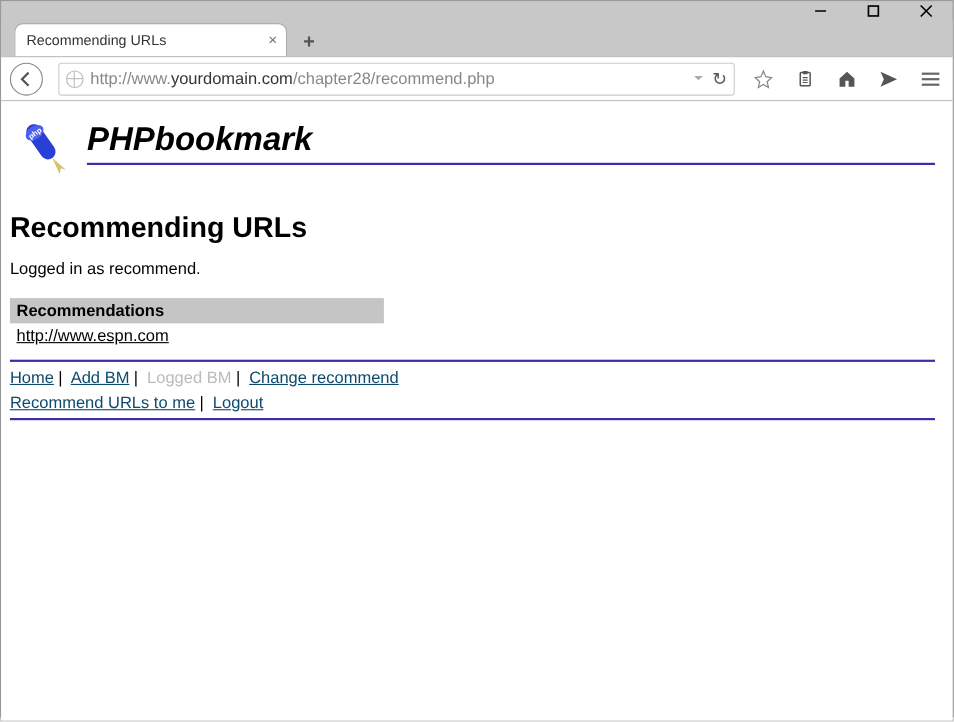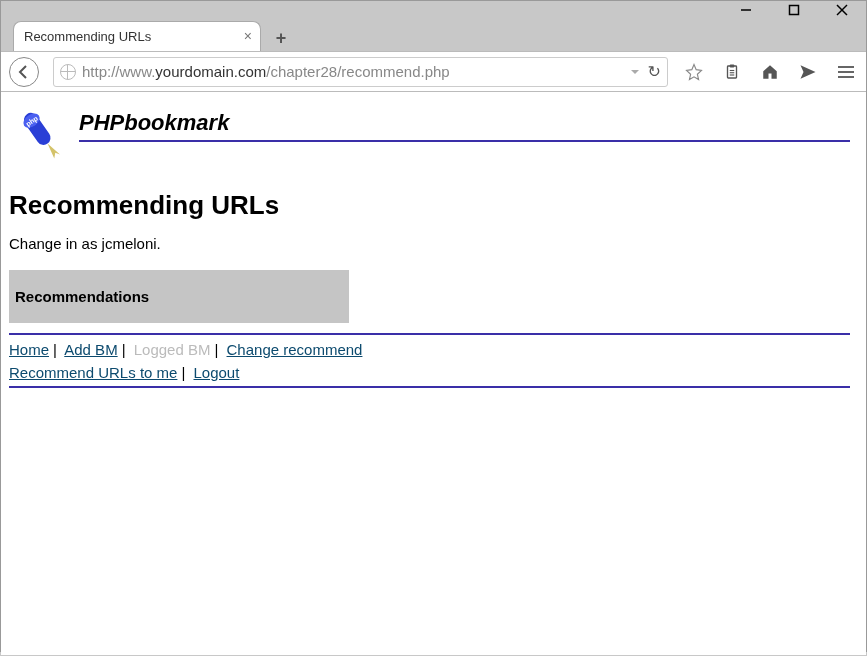--- a/index.html
+++ b/index.html
@@ -180,21 +180,21 @@
       align-items: flex-start;
     }
     .logo-wrap {
       flex-shrink: 0;
       margin-right: 6px;
     }
     .brand-col {
       flex: 1;
     }
     .brand-title {
-      font-size: 22px;
+      font-size: 30px;
       font-weight: bold;
       font-style: italic;
       color: #000;
       margin-top: 6px;
     }
     .hr-purple {
       border: none;
       border-top: 2px solid #3a2fa8;
       margin-top: 4px;
     }
@@ -210,21 +210,21 @@
     }
     .rec-table {
       width: 340px;
       border-collapse: collapse;
       font-size: 15px;
       margin-bottom: 10px;
     }
     .rec-table th {
       background: #c5c5c5;
       text-align: left;
-      padding: 18px 6px;
+      padding: 3px 6px;
       margin-top: 16px;
     }
     .rec-table td {
       padding: 3px 6px;
     }
     .rec-table a {
       color: #000;
       text-decoration: underline;
     }
     .footer-hr {
@@ -335,27 +335,30 @@
           </g>
         </svg>
       </div>
       <div class="brand-col">
         <div class="brand-title">PHPbookmark</div>
         <hr class="hr-purple">
       </div>
     </div>
 
     <h1 class="page-title">Recommending URLs</h1>
-    <div class="login-status">Change in as jcmeloni.</div>
+    <div class="login-status">Logged in as recommend.</div>
 
     <table class="rec-table">
       <tbody>
           <tr>
             <th>Recommendations</th>
           </tr>
+      <tr>
+        <td><a href="#">http://www.espn.com</a></td>
+      </tr>
     </tbody>
       </table>
 
     <hr class="footer-hr">
     <div class="footer-links">
       <a href="#">Home</a><span class="sep">|</span>
       <a href="#">Add BM</a><span class="sep">|</span>
       <span class="disabled">Logged BM</span><span class="sep">|</span>
       <a href="#">Change recommend</a><br>
       <a href="#">Recommend URLs to me</a><span class="sep">|</span>

